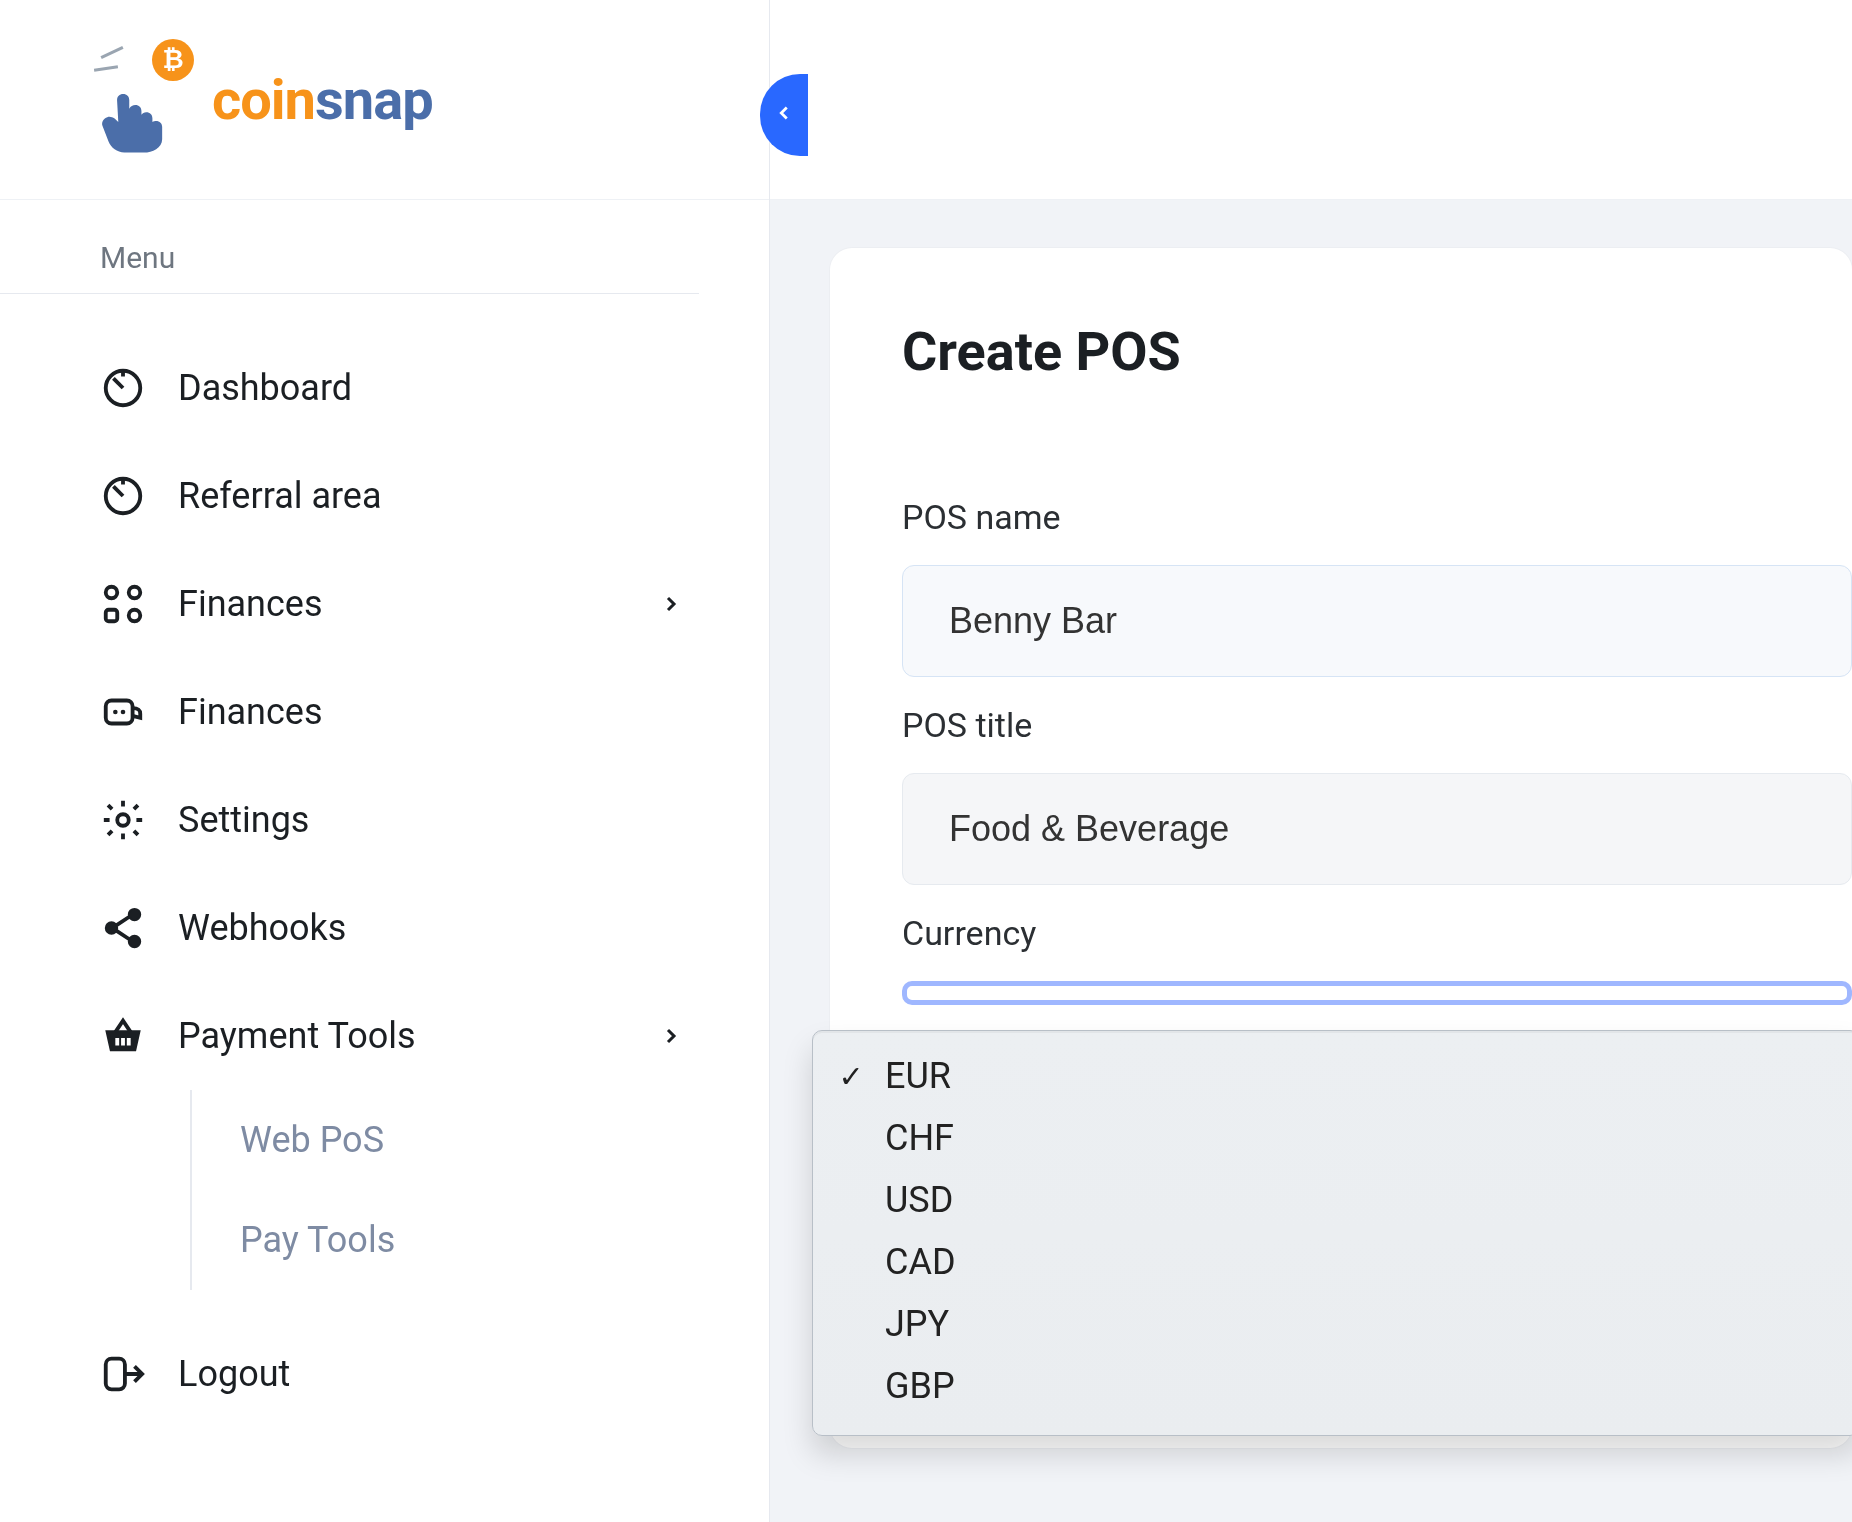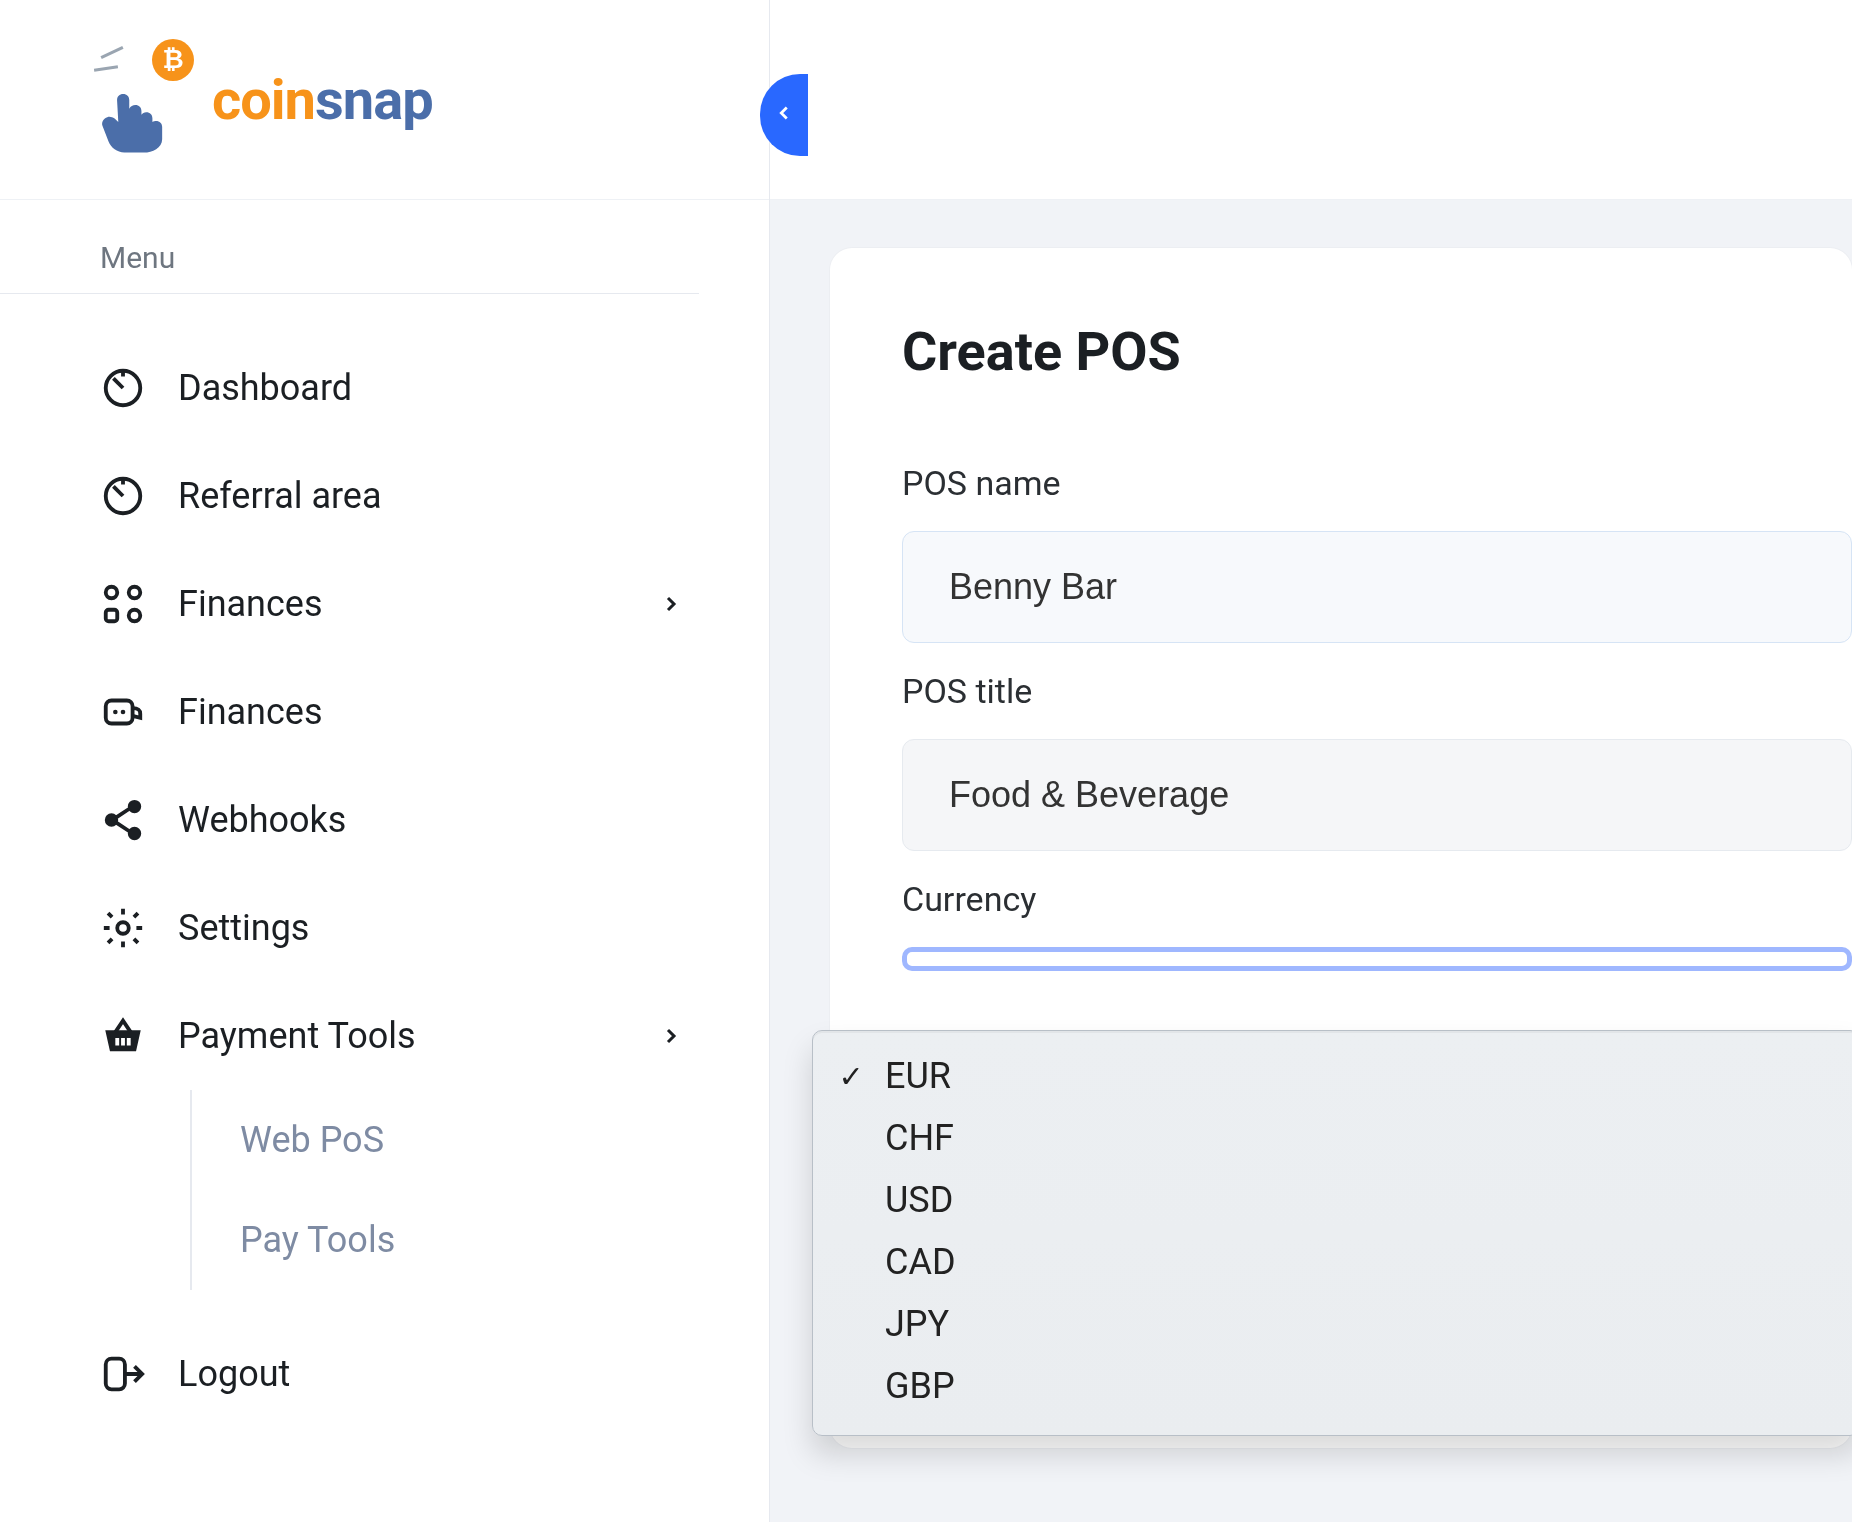--- a/index.html
+++ b/index.html
@@ -143,21 +143,21 @@
     background: #fff;
     border-radius: 22px;
     padding: 72px 0 0 72px;
     min-height: 1200px;
     box-shadow: 0 0 0 1px rgba(0,0,0,0.02);
   }
   .card h1 {
     font-size: 54px;
     font-weight: 700;
     color: #1b1f23;
-    margin-bottom: 80px;
+    margin-bottom: 114px;
   }
   .field { margin-bottom: 28px; }
   .field-label {
     font-size: 34px;
     color: #2b2f33;
     margin-bottom: 28px;
     display: block;
   }
   .field-input {
     width: 100%;
@@ -279,38 +279,38 @@
               <path d="M17 10c3 0 4 1 4 3v2l-4-1"></path>
               <circle cx="8" cy="12" r="1.2" fill="#1b1f23" stroke="none"></circle>
               <circle cx="12" cy="12" r="1.2" fill="#1b1f23" stroke="none"></circle>
             </svg>
         </span>
         <span>Finances</span>
       </div>
 
       <div class="nav-item">
         <span class="nav-icon">
+          <svg viewBox="0 0 24 24" fill="none" stroke-width="2">
+              <circle cx="12" cy="12" r="3"></circle>
+              <path d="M12 2v3M12 19v3M4.2 4.2l2.1 2.1M17.7 17.7l2.1 2.1M2 12h3M19 12h3M4.2 19.8l2.1-2.1M17.7 6.3l2.1-2.1"></path>
+            </svg>
+        </span>
+        <span>Settings</span>
+      </div>
+
+      <div class="nav-item">
+        <span class="nav-icon">
           <svg viewBox="0 0 24 24" fill="#1b1f23" stroke="none">
               <circle cx="6" cy="12" r="3"></circle>
               <circle cx="18" cy="5" r="3"></circle>
               <circle cx="18" cy="19" r="3"></circle>
               <path d="M8.5 10.6 15.5 6M8.5 13.4 15.5 18" stroke="#1b1f23" stroke-width="2"></path>
             </svg>
         </span>
         <span>Webhooks</span>
-      </div>
-
-      <div class="nav-item">
-        <span class="nav-icon">
-          <svg viewBox="0 0 24 24" fill="none" stroke-width="2">
-              <circle cx="12" cy="12" r="3"></circle>
-              <path d="M12 2v3M12 19v3M4.2 4.2l2.1 2.1M17.7 17.7l2.1 2.1M2 12h3M19 12h3M4.2 19.8l2.1-2.1M17.7 6.3l2.1-2.1"></path>
-            </svg>
-        </span>
-        <span>Settings</span>
       </div>
 
       <div class="nav-item">
         <span class="nav-icon">
           <svg viewBox="0 0 24 24" fill="none" stroke-width="2">
               <path d="M4 10h16l-2 9H6z" fill="#1b1f23" stroke="#1b1f23"></path>
               <path d="M8 10 12 4l4 6"></path>
               <path d="M9 13v4M12 13v4M15 13v4" stroke="#fff"></path>
             </svg>
         </span>

